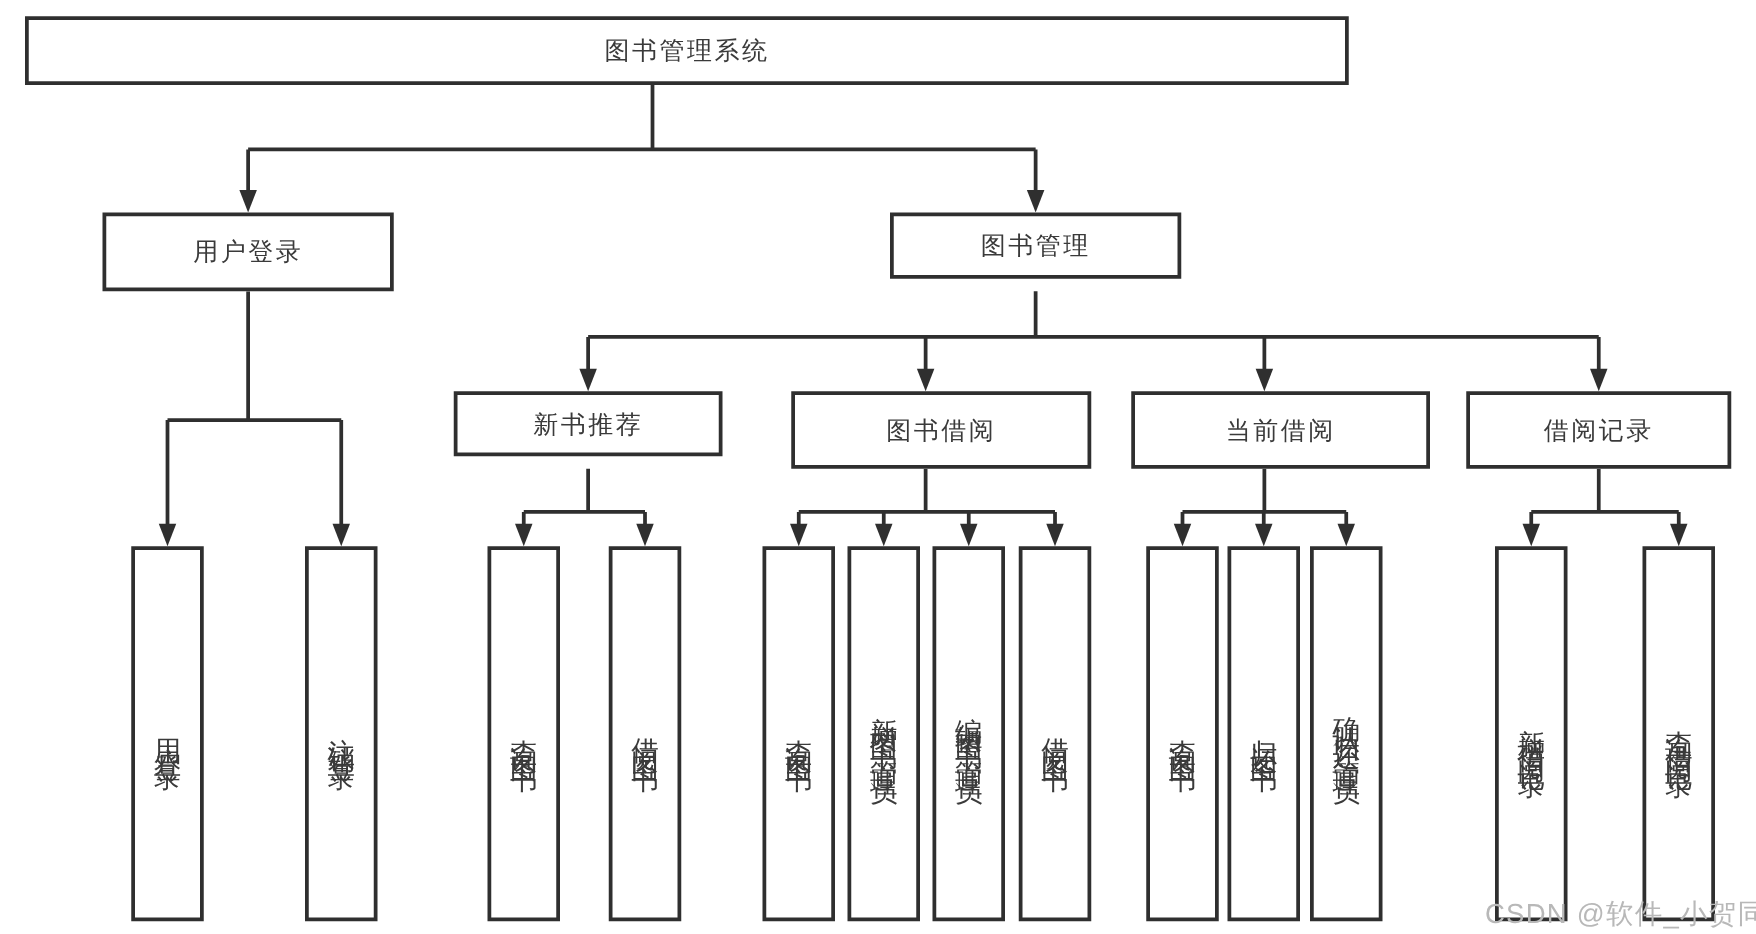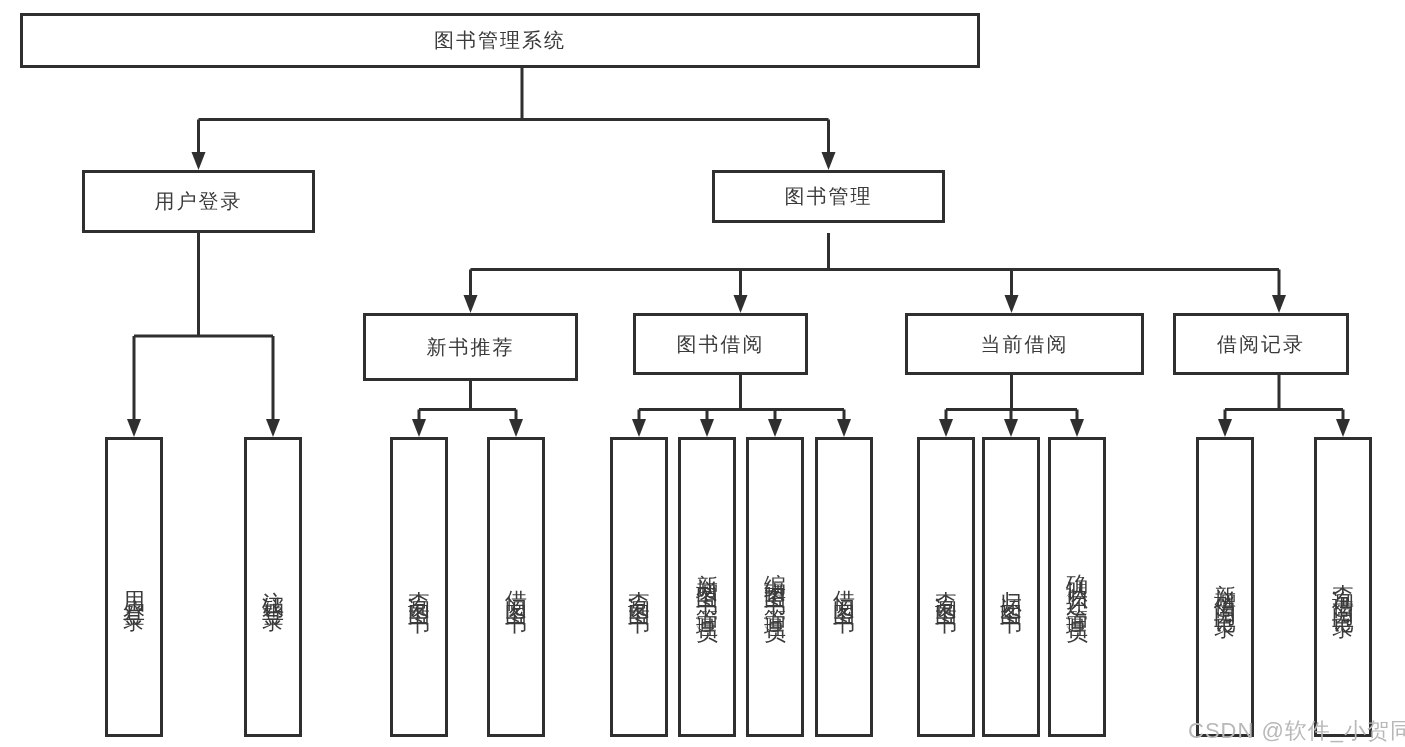--- a/index.html
+++ b/index.html
@@ -75,29 +75,29 @@
       <polygon points="768,419 782,419 775,437"></polygon>
       <polygon points="837,419 851,419 844,437"></polygon>
       <polygon points="939,419 953,419 946,437"></polygon>
       <polygon points="1004,419 1018,419 1011,437"></polygon>
       <polygon points="1070,419 1084,419 1077,437"></polygon>
       <polygon points="1218,419 1232,419 1225,437"></polygon>
       <polygon points="1336,419 1350,419 1343,437"></polygon>
     </g>
   </svg>
 
-  <div class="box" style="left:20px;top:13px;width:960px;height:55px">图书管理系统</div>
+  <div class="box" style="left:20px;top:13px;width:1059px;height:55px">图书管理系统</div>
 
   <div class="box" style="left:82px;top:170px;width:233px;height:63px">用户登录</div>
   <div class="box" style="left:712px;top:170px;width:233px;height:53px">图书管理</div>
 
-  <div class="box" style="left:363px;top:313px;width:215px;height:68px">新书推荐</div>
-  <div class="box" style="left:633px;top:313px;width:175px;height:62px">图书借阅</div>
+  <div class="box" style="left:363px;top:313px;width:215px;height:52px">新书推荐</div>
+  <div class="box" style="left:633px;top:313px;width:240px;height:62px">图书借阅</div>
   <div class="box" style="left:905px;top:313px;width:239px;height:62px">当前借阅</div>
-  <div class="box" style="left:1173px;top:313px;width:176px;height:62px">借阅记录</div>
+  <div class="box" style="left:1173px;top:313px;width:212px;height:62px">借阅记录</div>
 
   <div class="box vbox" style="left:105px;top:437px;width:58px;height:300px">用户登录</div>
   <div class="box vbox" style="left:244px;top:437px;width:58px;height:300px">注销登录</div>
 
   <div class="box vbox" style="left:390px;top:437px;width:58px;height:300px">查询图书</div>
   <div class="box vbox" style="left:487px;top:437px;width:58px;height:300px">借阅图书</div>
 
   <div class="box vbox" style="left:610px;top:437px;width:58px;height:300px">查询图书</div>
   <div class="box vbox" style="left:678px;top:437px;width:58px;height:300px">新增图书（管理员）</div>
   <div class="box vbox" style="left:746px;top:437px;width:58px;height:300px">编辑图书（管理员）</div>

